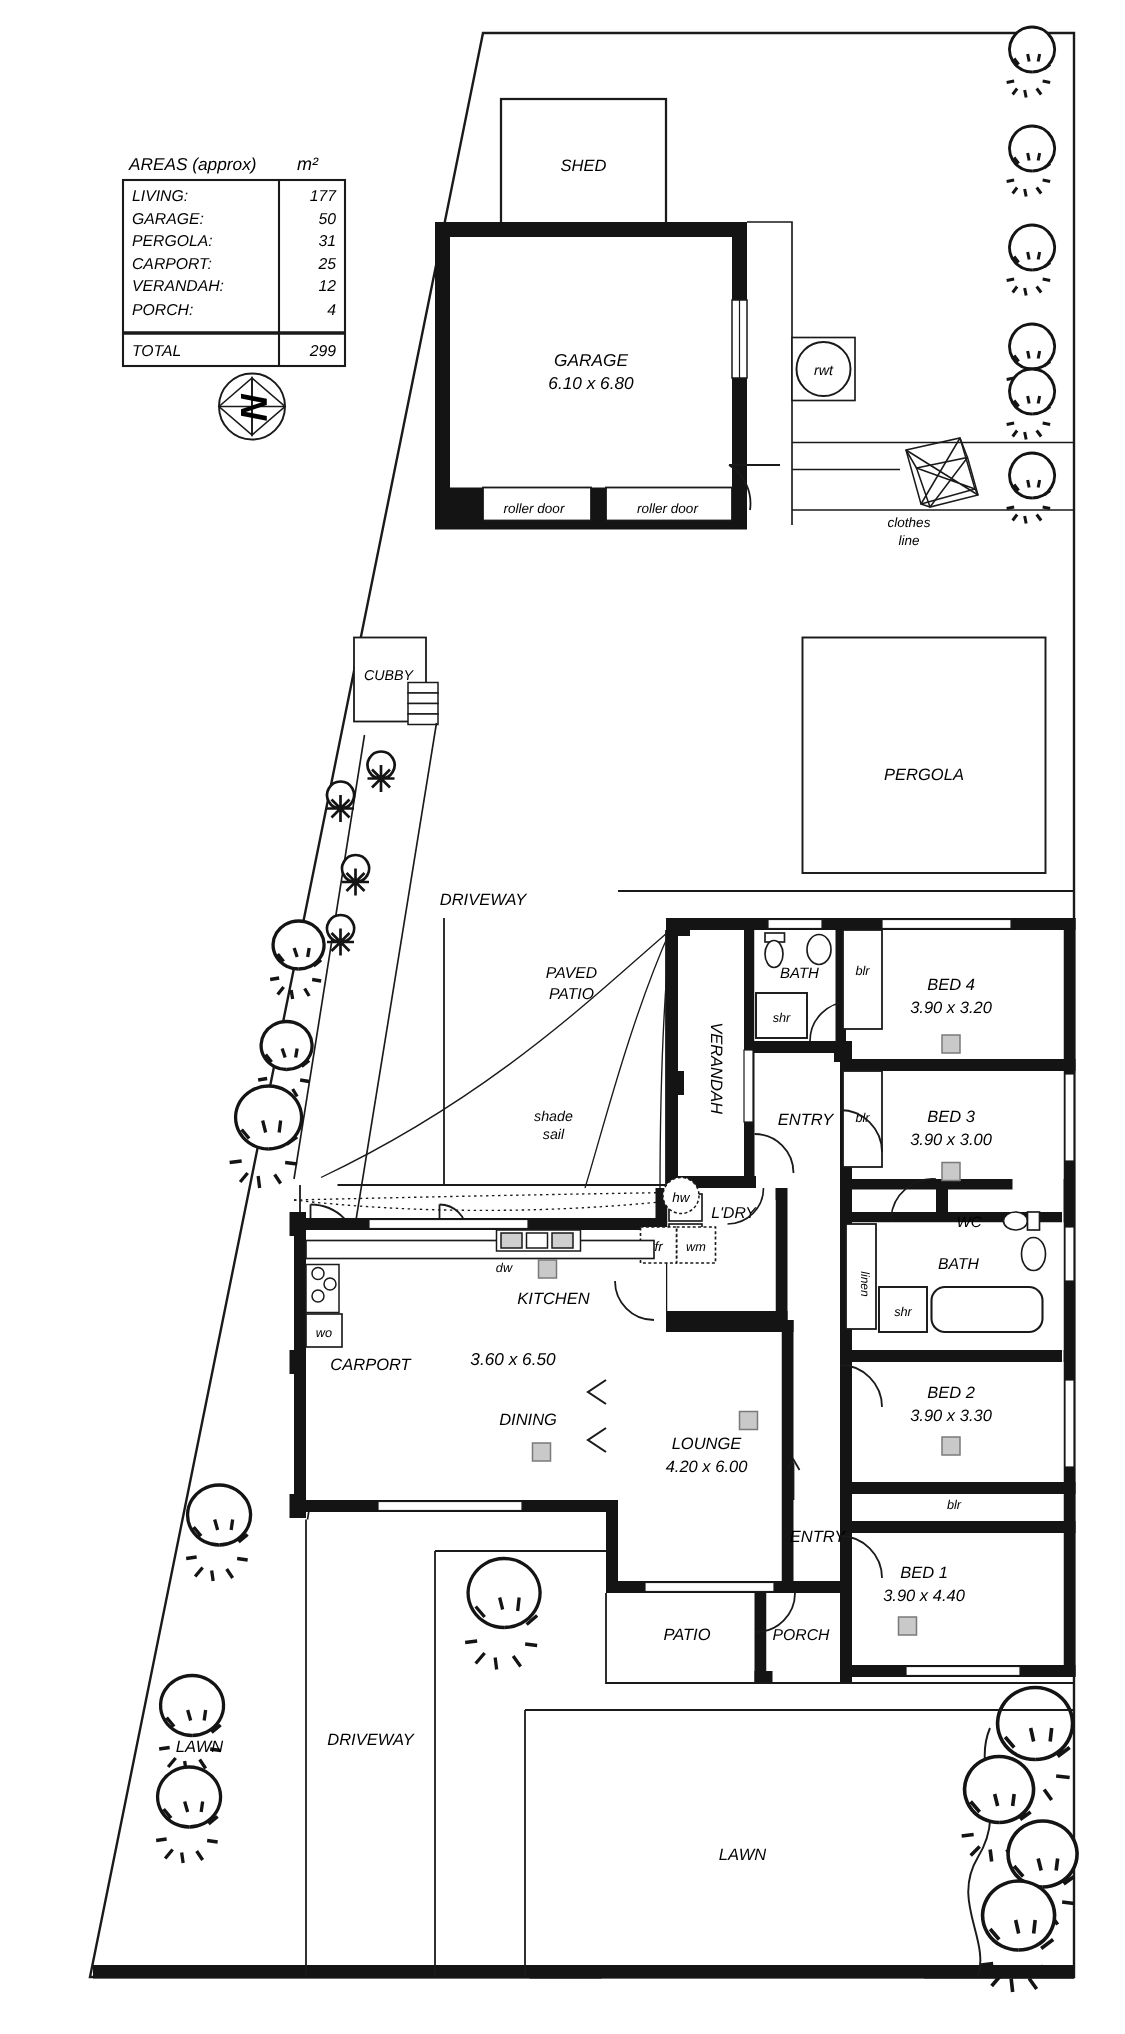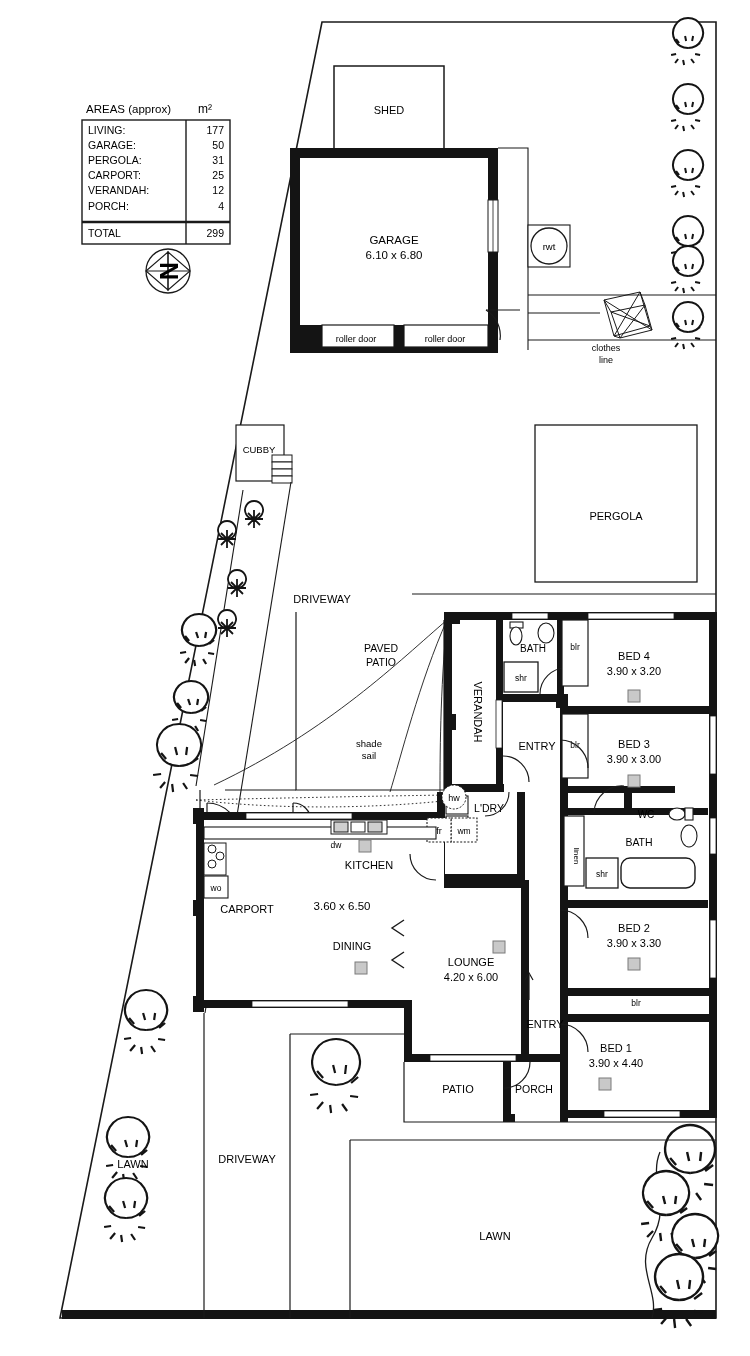--- a/index.html
+++ b/index.html
@@ -1,17 +1,17 @@
 <!DOCTYPE html>
 <html><head>
 <meta charset="utf-8">
 <style>
   html,body{margin:0;padding:0;background:#ffffff;}
   body{font-family:"Liberation Sans",sans-serif;}
-  #stage{position:relative;width:748px;height:1356px;background:#fff;overflow:hidden;}
+  #stage{position:relative;width:748px;height:1356px;background:#fff;overflow:hidden;font-style:italic;}
   svg{display:block;}
   .tx{font-family:"Liberation Sans",sans-serif;fill:#000;}
 </style>
 </head>
 <body>
 
 <div id="stage">
 <svg width="750" height="1356" viewBox="0 0 750 1356" xmlns="http://www.w3.org/2000/svg">
 
   <rect x="0" y="0" width="750" height="1356" fill="#ffffff"></rect>

